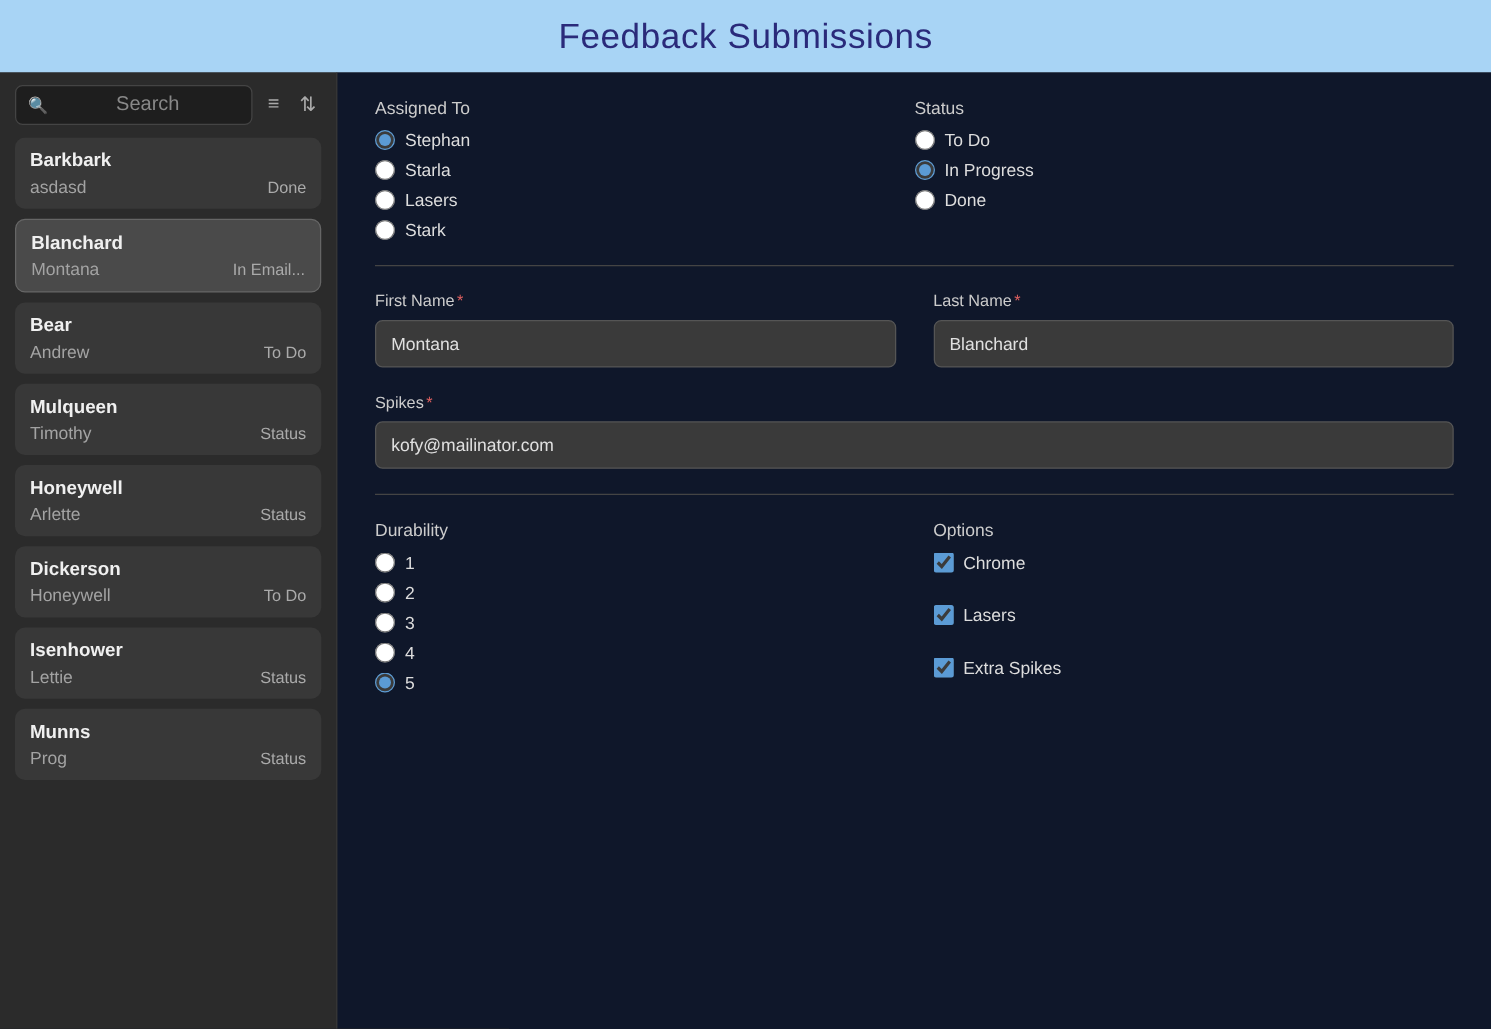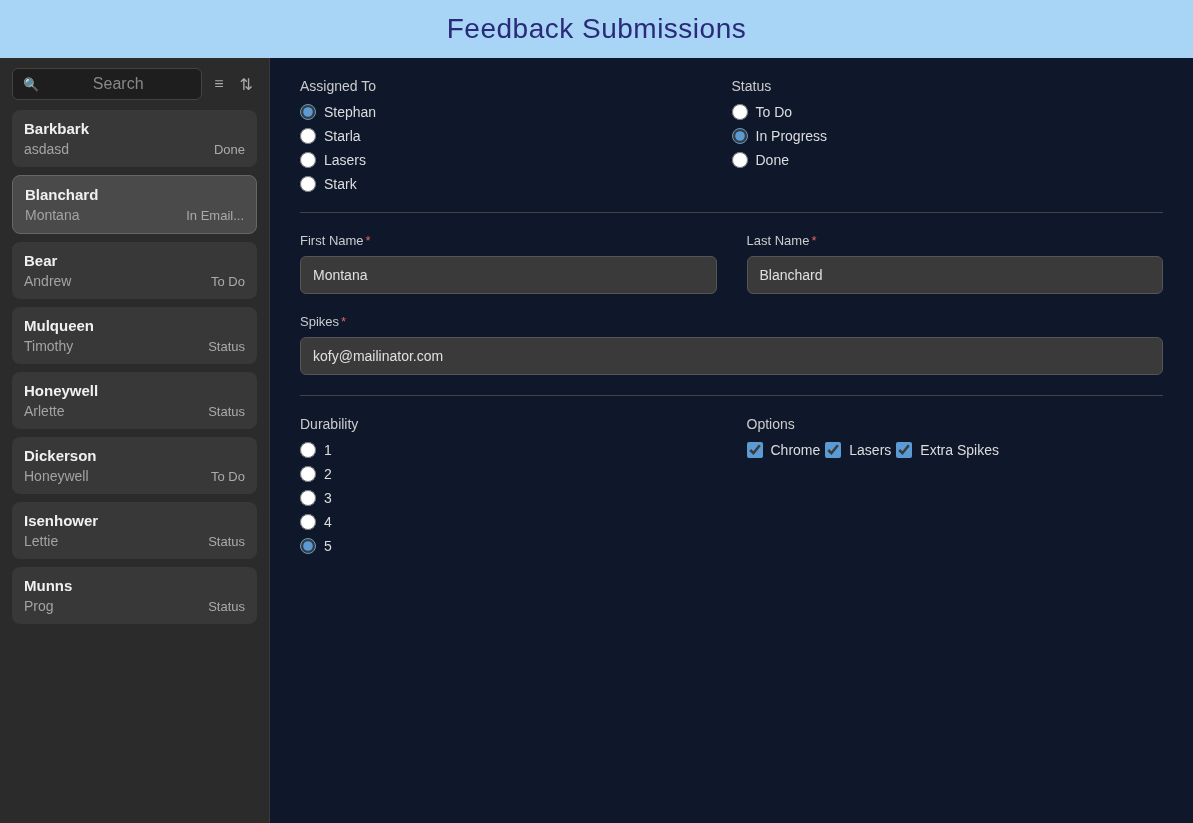--- a/index.html
+++ b/index.html
@@ -170,22 +170,22 @@
     .options-section {
       display: flex;
       gap: 30px;
       margin-top: 10px;
     }
     .options-col {
       flex: 1;
     }
     .checkbox-group {
       display: flex;
-      flex-direction: row;
-      gap: 5px;
+      flex-direction: column;
+      gap: 26px;
     }
     .checkbox-item {
       display: flex;
       align-items: center;
       gap: 8px;
       font-size: 14px;
       color: #ddd;
       cursor: pointer;
     }
     .checkbox-item input[type="checkbox"] {

